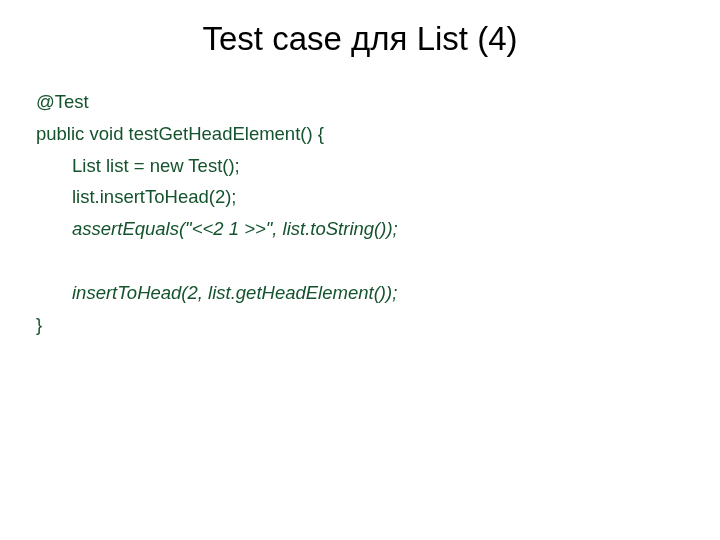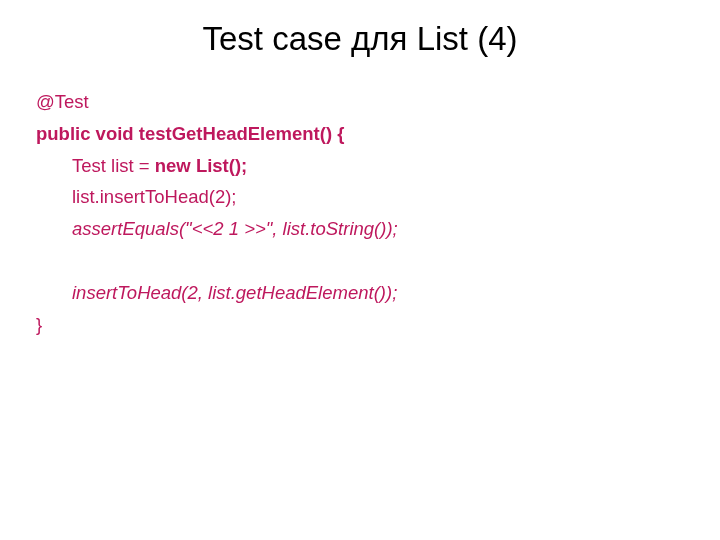--- a/index.html
+++ b/index.html
@@ -14,37 +14,37 @@
     .title {
       text-align: center;
       font-size: 33px;
       font-weight: 400;
       margin-bottom: 28px;
       color: #000;
     }
     .code {
       font-size: 18.5px;
       line-height: 1.72;
-      color: #be185d;
+      color: #14532d;
     }
     .code-line {
       white-space: pre-wrap;
     }
     .indent1 { padding-left: 36px; }
-    .bold { font-weight: bold; }
+    .bold { font-weight: normal; }
     .italic { font-style: italic; }
     .blank { height: 1.72em; }
   </style>
 </head>
 <body>
 
 <h1 class="title">Test case для List (4)</h1>
 
 <div class="code">
   <div class="code-line">@Test</div>
   <div class="code-line"><span class="bold">public void</span><span class="bold"> testGetHeadElement() {</span></div>
-  <div class="code-line indent1"><span>Test list = </span><span class="bold">new List();</span></div>
+  <div class="code-line indent1"><span>List list = </span><span class="bold">new Test();</span></div>
   <div class="code-line indent1">list.insertToHead(2);</div>
   <div class="code-line indent1 italic">assertEquals("&lt;&lt;2 1 &gt;&gt;", list.toString());</div>
   <div class="blank"></div>
   <div class="code-line indent1 italic">insertToHead(2, list.getHeadElement());</div>
   <div class="code-line">}</div>
 </div>
 
 </body></html>

